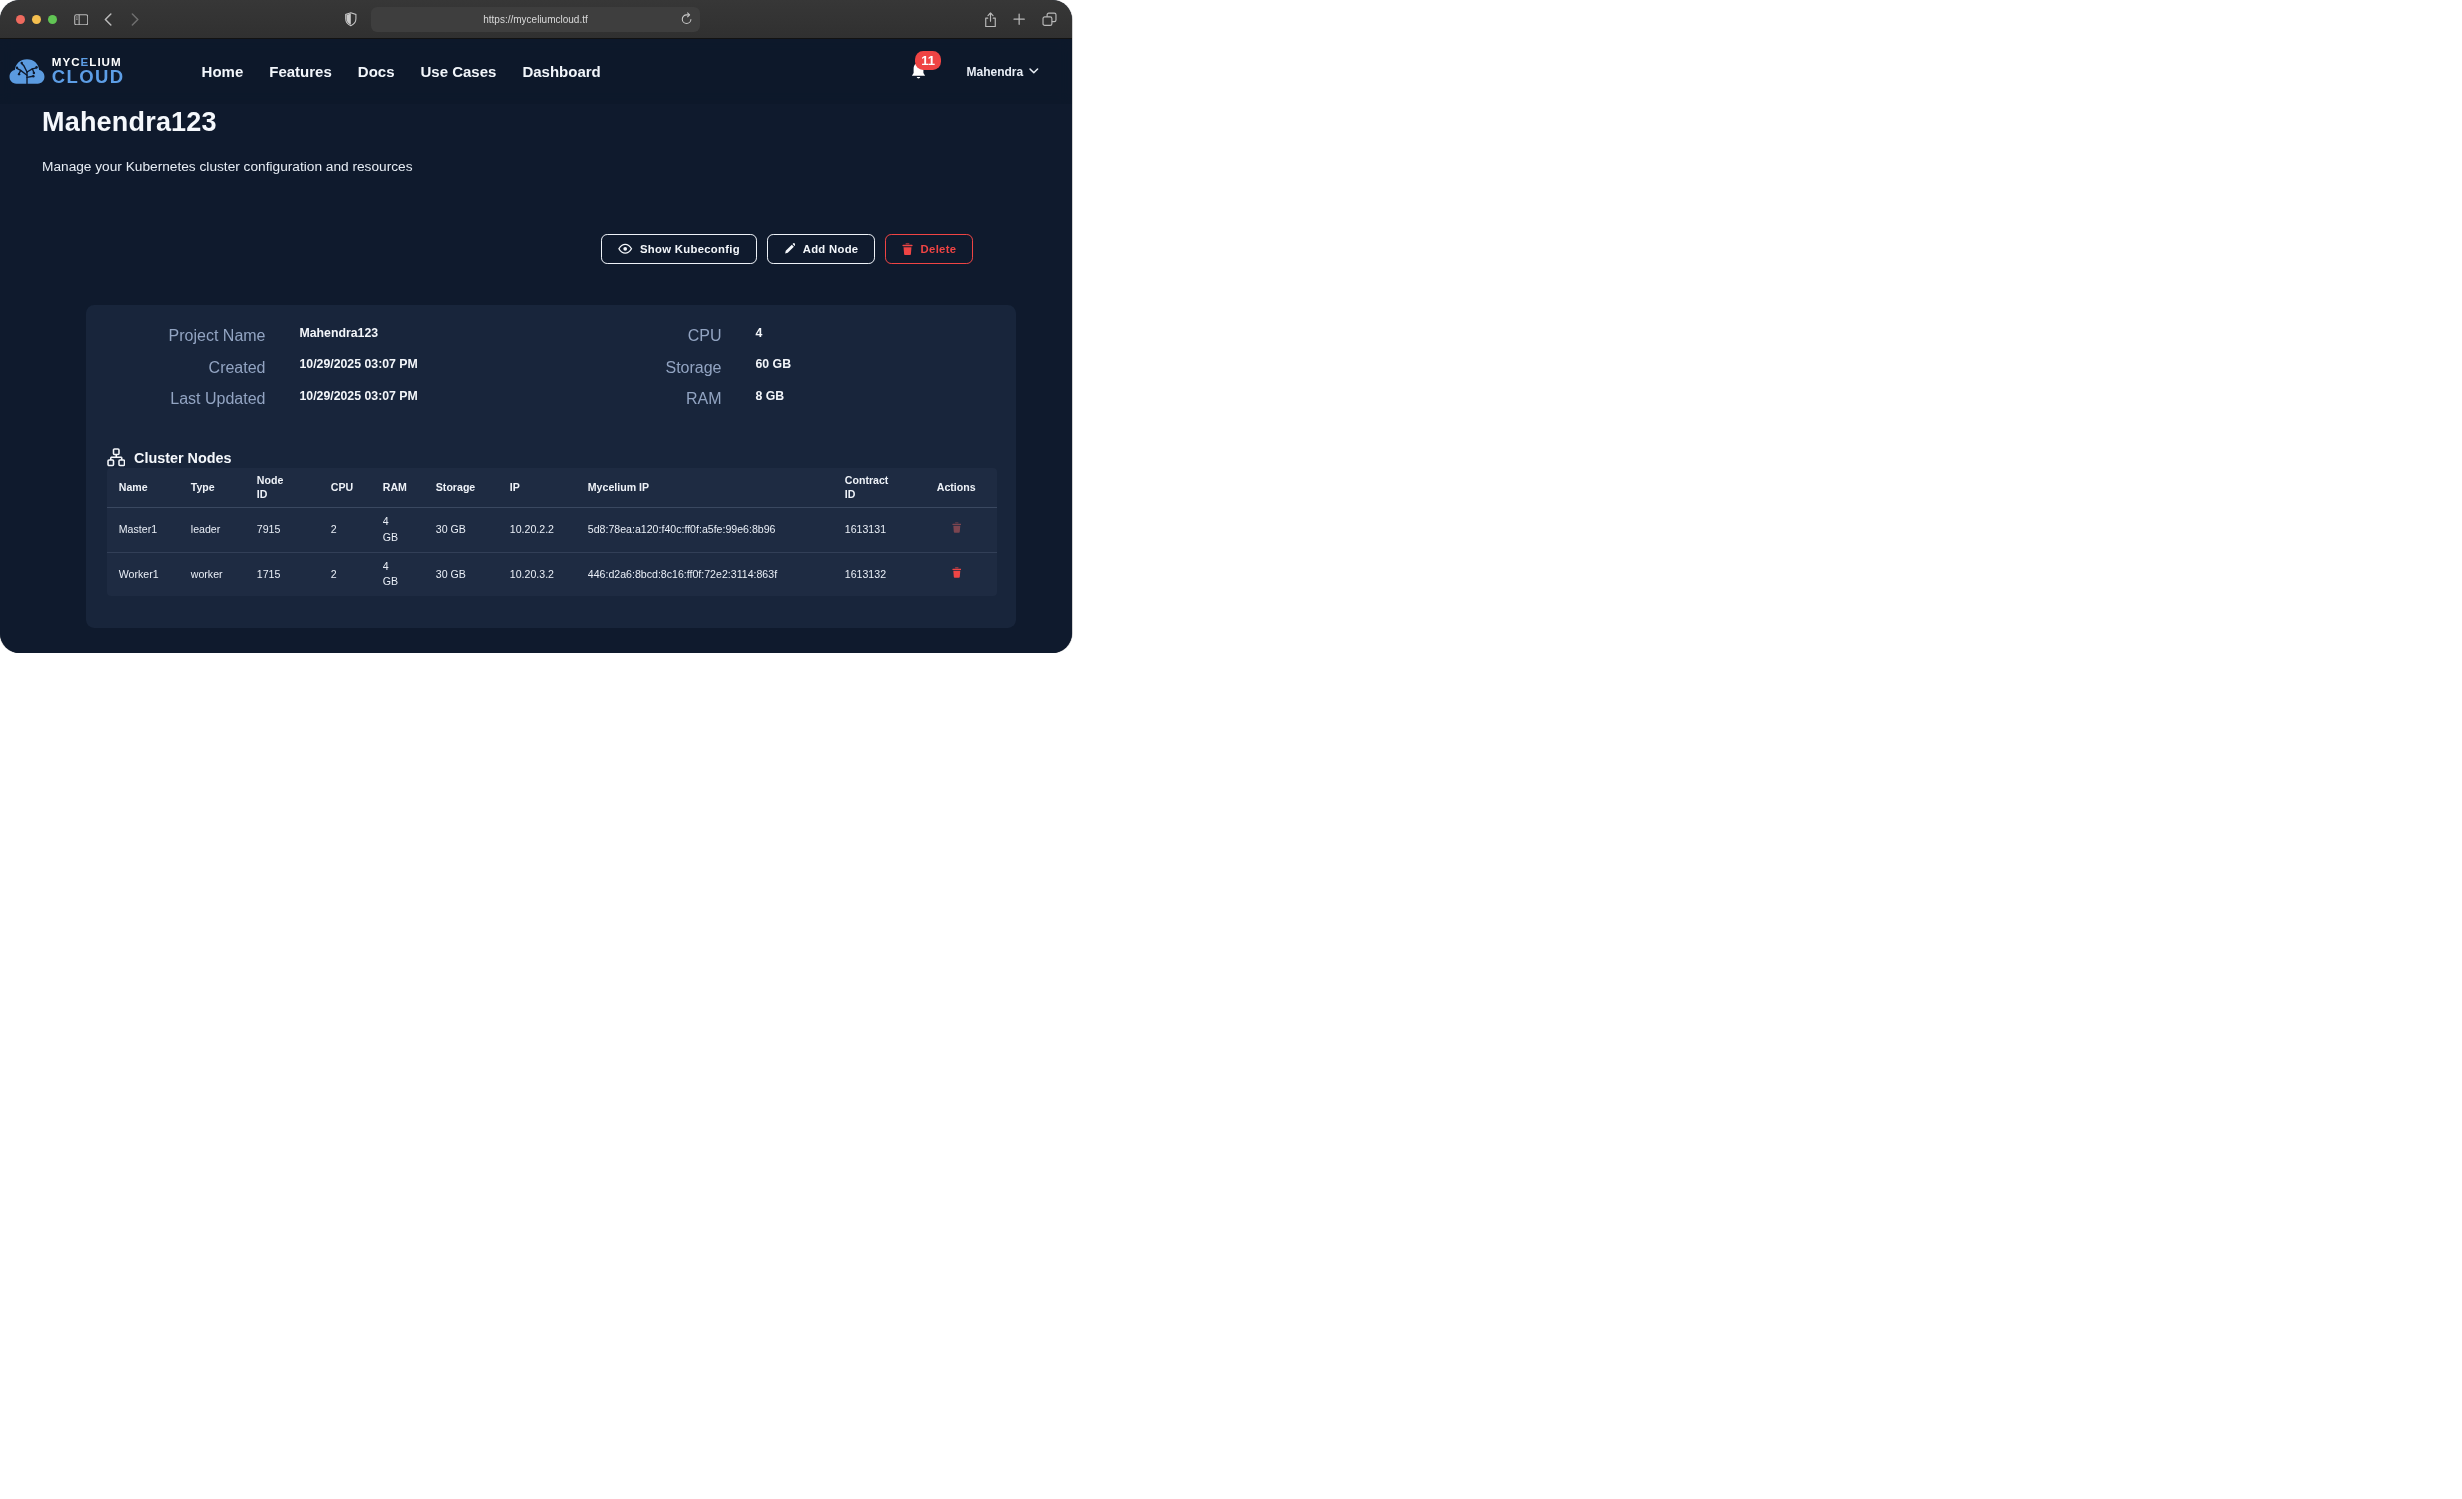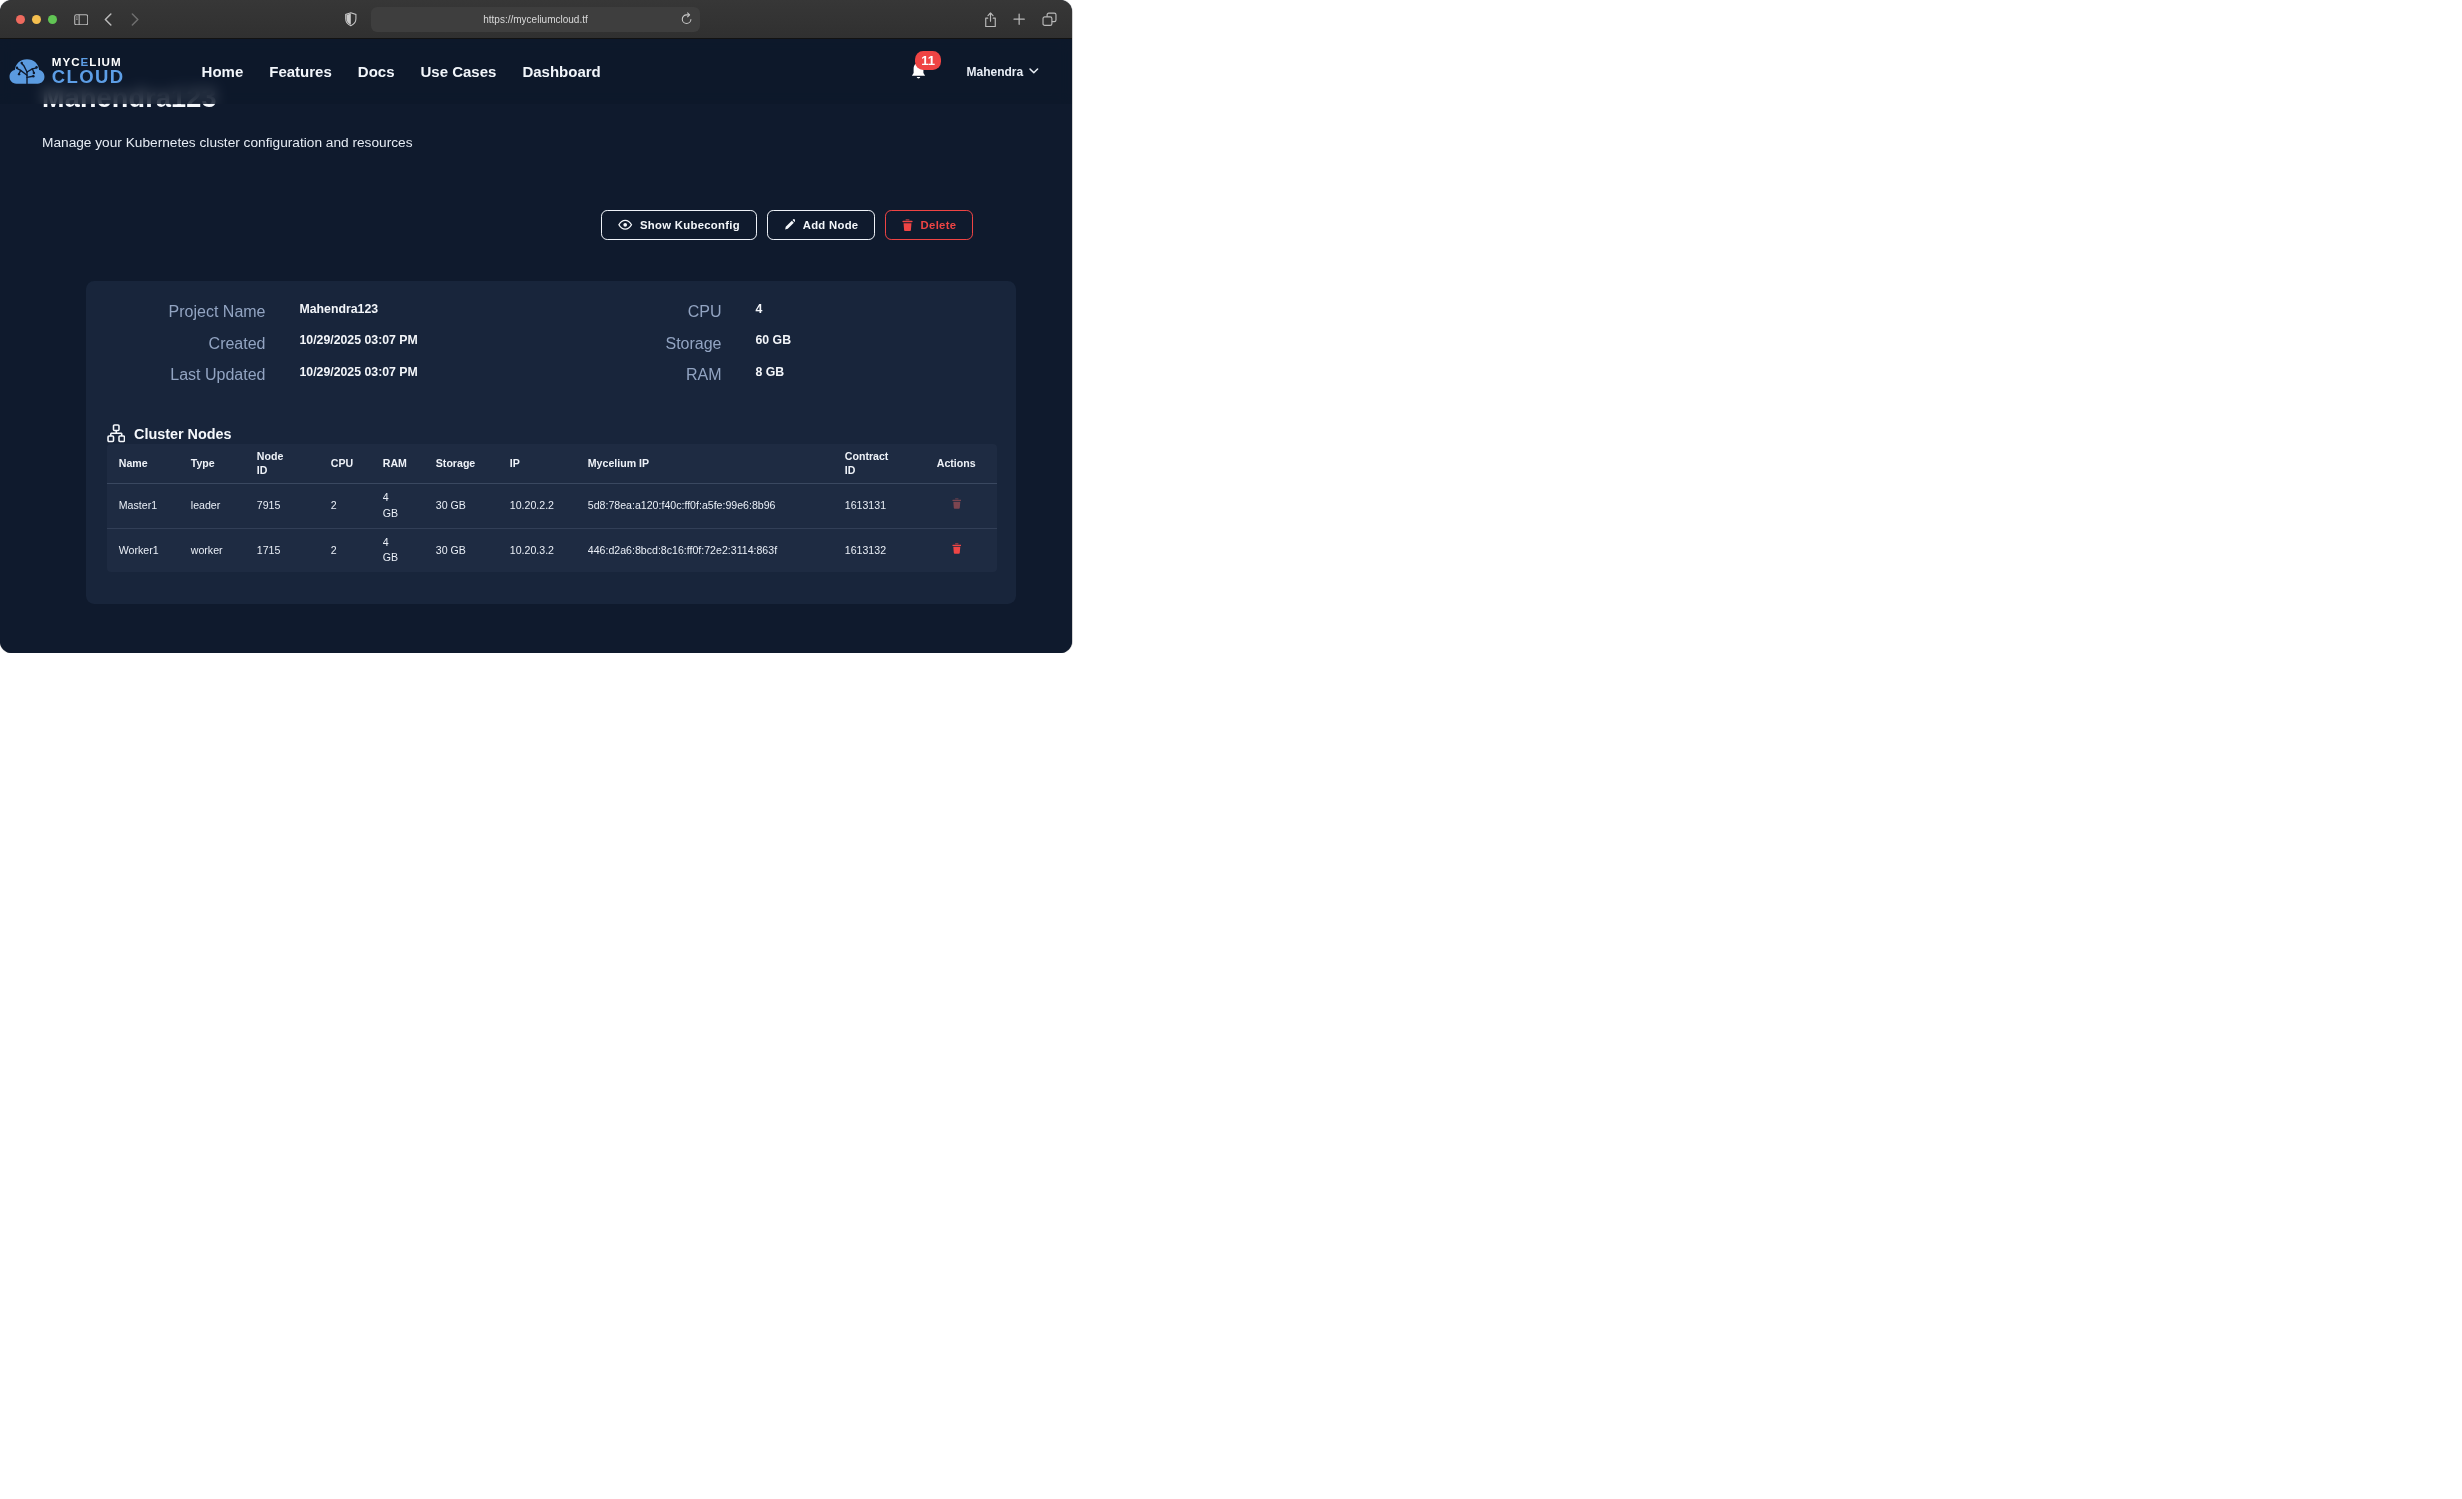--- a/index.html
+++ b/index.html
@@ -1,18 +1,18 @@
 <!DOCTYPE html>
 <html style="font-size:11px"><head>
 <meta charset="utf-8">
 <style>
   * { box-sizing: border-box; margin: 0; padding: 0; }
   html,body { background:#ffffff; font-family:"Liberation Sans", sans-serif; }
   .window{
-    position:relative; width:1072px; height:653px; border-radius:12px;
+    position:relative; width:1072px; height:653px; border-radius:20px;
     overflow:hidden; background:#0f1a2d; box-shadow:0 0 0 0.7px rgba(0,0,0,.25);
   }
 
   
   .chrome{
     position:relative; height:39px; background:linear-gradient(#373737,#303030);
     border-bottom:0.7px solid #121212;
   }
   .traffic{ position:absolute; top:15px; left:16.4px; display:flex; gap:6.8px; }
   .light{ width:9px; height:9px; border-radius:50%; }
@@ -45,21 +45,21 @@
   .nav-links{ display:flex; gap:26px; margin-left:77px; }
   .nav-link{ color:#f2f6fb; font-size:15px; font-weight:700; cursor:pointer; white-space:nowrap; }
   .nav-spacer{ flex:1; }
   .bell-wrap{ position:relative; margin-right:40px; color:#ffffff; cursor:pointer; }
   .badge{
     position:absolute; top:-11px; left:5.5px; background:#ef4444; color:#fff;
     font-size:13px; font-weight:700; border-radius:8.2px; padding:2.1px 6.2px;
   }
   .user-menu{ display:flex; align-items:center; gap:6.2px; color:#e9eef6; font-size:12px; font-weight:600; cursor:pointer; }
 
-  .content{ padding:44px 0 0 42px; }
+  .content{ padding:68px 0 0 42px; }
   .page-title{ font-size:27px; font-weight:700; color:#f5f8fc; letter-spacing:0.2px; }
   .page-subtitle{ margin-top:21px; font-size:13.7px; color:#e6ecf4; }
 
   .toolbar{ display:flex; justify-content:flex-end; gap:10.3px; margin:60px 99px 0 0; }
   .btn{
     display:flex; align-items:center; gap:7.5px; height:30px; padding:0 15.7px;
     background:transparent; border:1.4px solid #eef2f8; border-radius:6.2px;
     color:#f4f7fb; font-family:"Liberation Sans",sans-serif; font-size:11.3px; font-weight:700; letter-spacing:0.3px; cursor:pointer;
   }
   .btn.danger{ border-color:#ef4444; color:#ef4444; }

